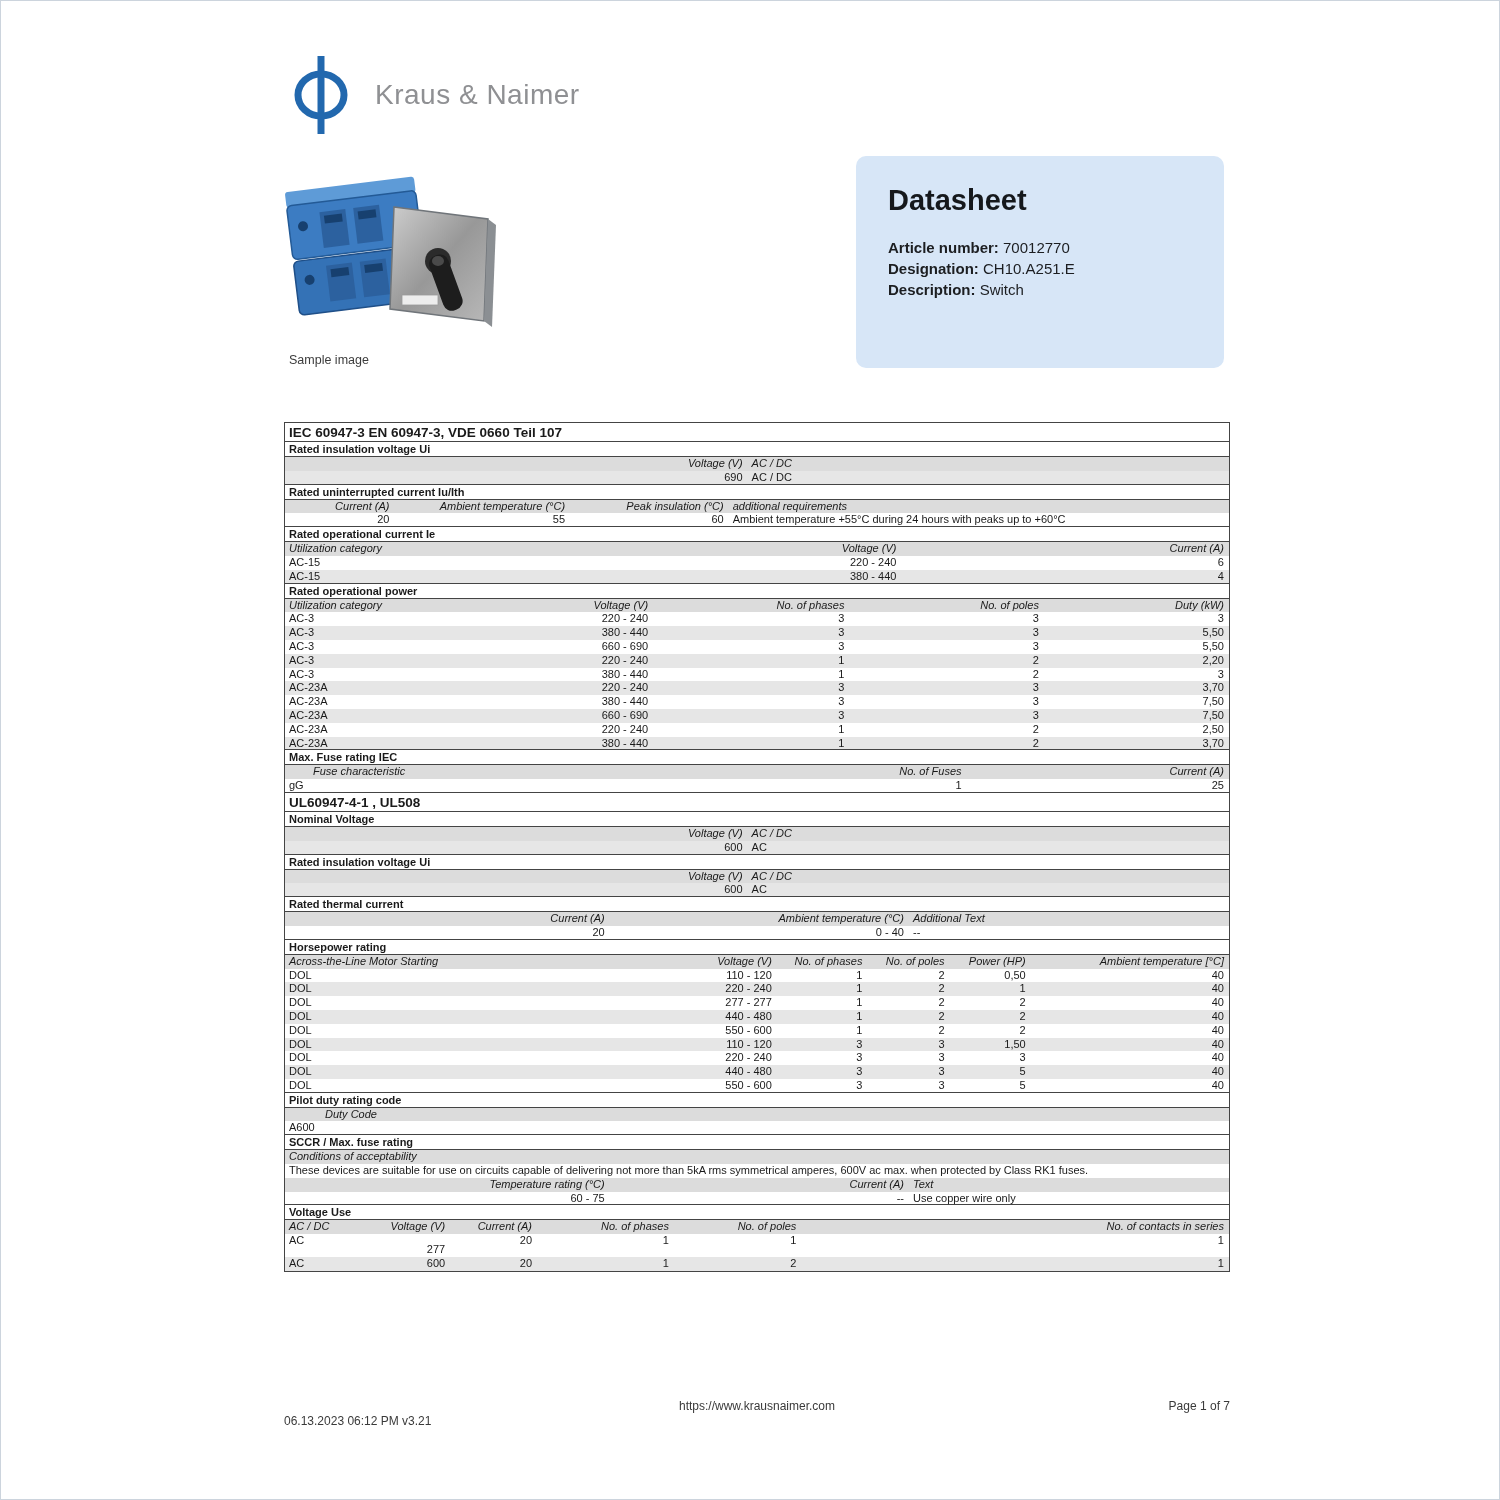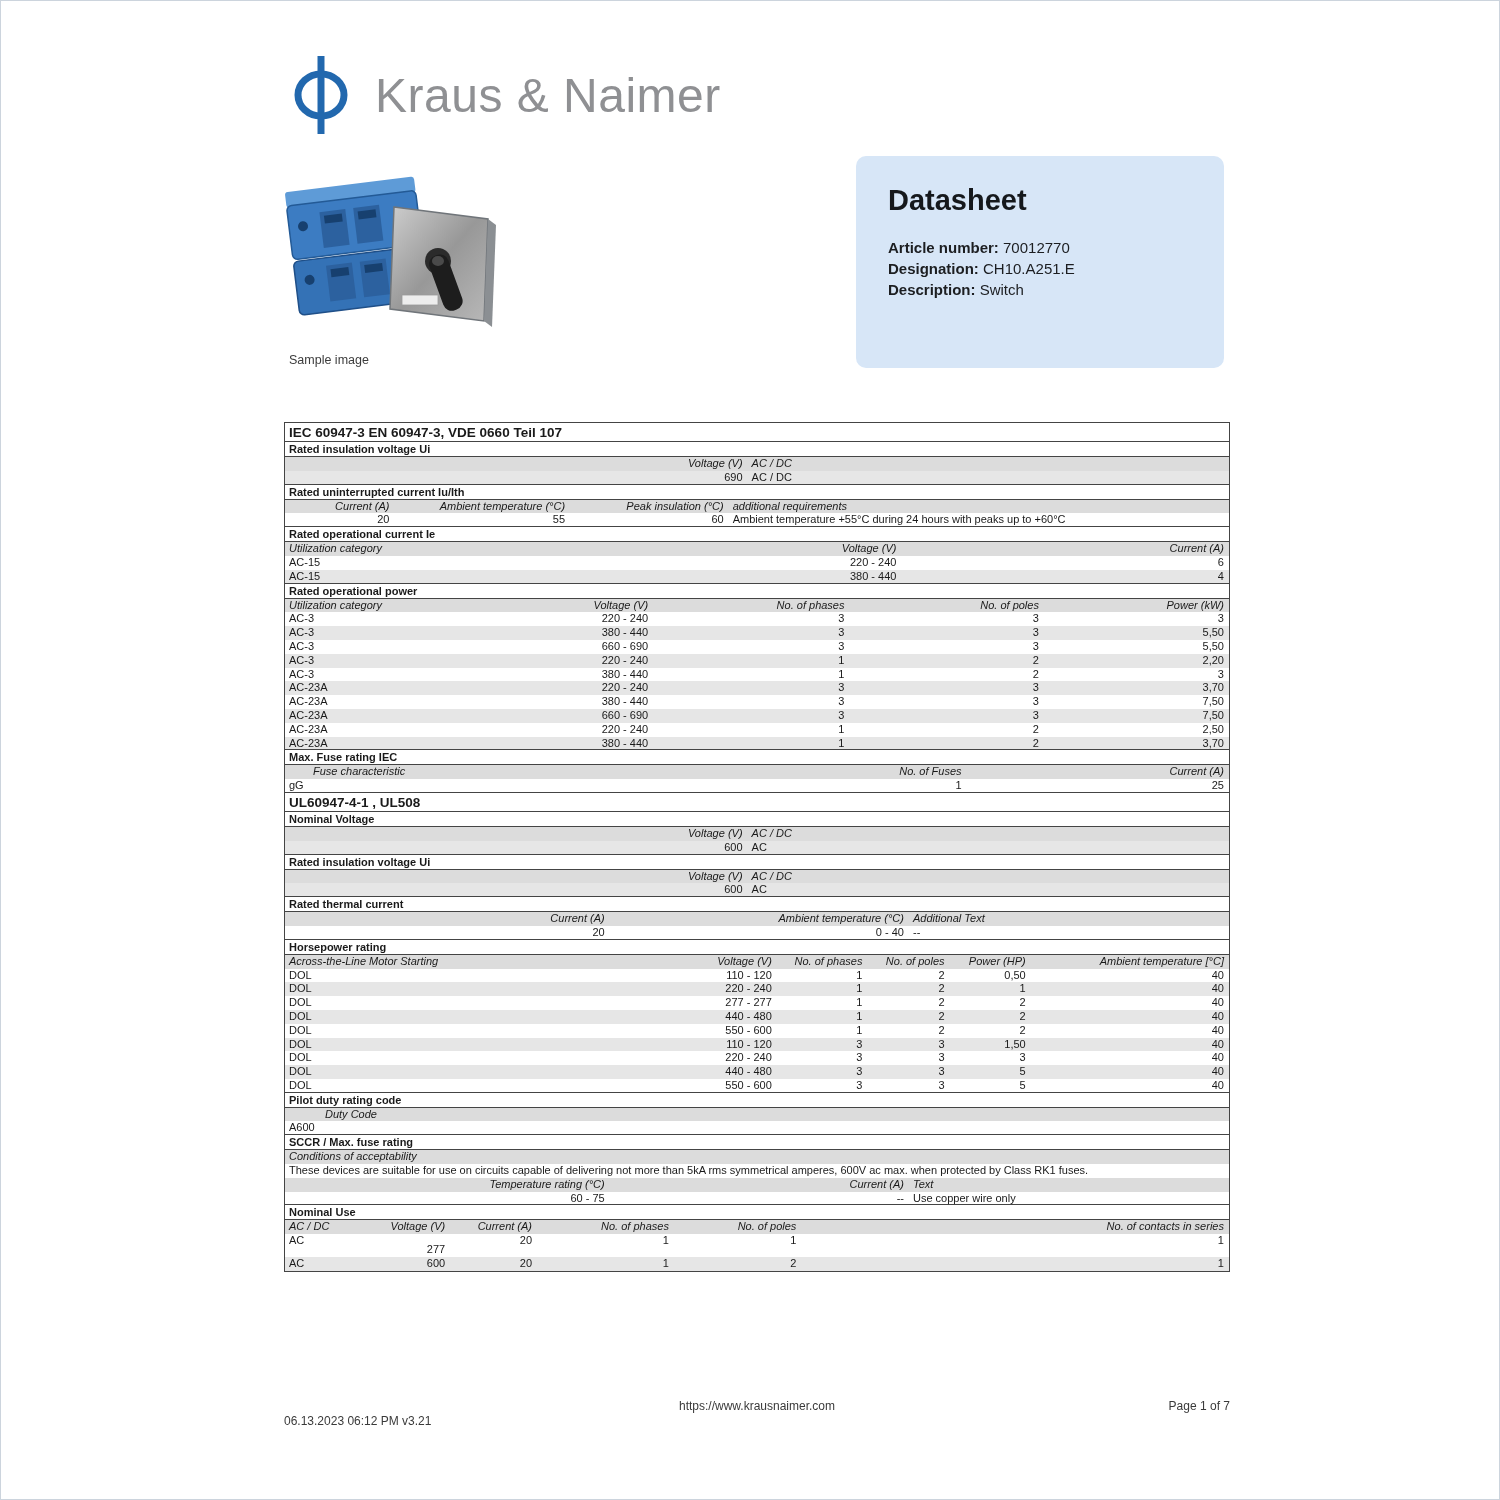--- a/index.html
+++ b/index.html
@@ -3,21 +3,21 @@
 <meta charset="utf-8">
 <style>
   * { margin:0; padding:0; box-sizing:border-box; }
   html,body { width:1500px; height:1500px; background:#f4f4f4; }
   body { font-family:"Liberation Sans", sans-serif; color:#1a1a1a; }
   .page { position:absolute; left:0; top:0; width:1500px; height:1500px;
           background:#ffffff; border:1px solid #ccd4dd; overflow:hidden; }
 
   
   .brand { position:absolute; left:288px; top:52px; display:flex; align-items:center; gap:22px; }
-  .brand-text { font-size:48px; color:#8f9093; letter-spacing:0.5px; }
+  .brand-text { font-size:28px; color:#8f9093; letter-spacing:0.5px; }
 
   
   .product { position:absolute; left:283px; top:156px; width:222px; height:192px; }
   .sample-caption { position:absolute; left:288px; top:352px; font-size:12.5px; color:#3c3c3c; }
 
   
   .info-box { position:absolute; left:855px; top:155px; width:368px; height:212px;
               background:#d7e6f7; border-radius:10px; padding:28px 32px; }
   .info-title { font-size:29px; font-weight:bold; color:#15181c; margin-bottom:20px; }
   .info-field { font-size:15px; line-height:21px; color:#1c1e21; }
@@ -146,21 +146,21 @@
         <div class="tcell al" style="width: 45%;">AC-15</div>
         <div class="tcell ar" style="width: 20.3%;">380 - 440</div>
         <div class="tcell ar" style="width: 34.7%;">4</div>
       </div>
       <div class="ttitle">Rated operational power</div>
       <div class="trow thead-row">
         <div class="tcell al" style="width: 22%;">Utilization category</div>
         <div class="tcell ar" style="width: 17%;">Voltage (V)</div>
         <div class="tcell ar" style="width: 20.8%;">No. of phases</div>
         <div class="tcell ar" style="width: 20.6%;">No. of poles</div>
-        <div class="tcell ar" style="width: 19.6%;">Power (kW)</div>
+        <div class="tcell ar" style="width: 19.6%;">Duty (kW)</div>
       </div>
       <div class="trow">
         <div class="tcell al" style="width: 22%;">AC-3</div>
         <div class="tcell ar" style="width: 17%;">220 - 240</div>
         <div class="tcell ar" style="width: 20.8%;">3</div>
         <div class="tcell ar" style="width: 20.6%;">3</div>
         <div class="tcell ar" style="width: 19.6%;">3</div>
       </div>
       <div class="trow shaded">
         <div class="tcell al" style="width: 22%;">AC-3</div>
@@ -364,21 +364,21 @@
       <div class="trow thead-row">
         <div class="tcell ar" style="width: 34.4%;">Temperature rating (°C)</div>
         <div class="tcell ar" style="width: 31.7%;">Current (A)</div>
         <div class="tcell al" style="width: 33.9%;">Text</div>
       </div>
       <div class="trow">
         <div class="tcell ar" style="width: 34.4%;">60 - 75</div>
         <div class="tcell ar" style="width: 31.7%;">--</div>
         <div class="tcell al" style="width: 33.9%;">Use copper wire only</div>
       </div>
-      <div class="ttitle">Nominal Use</div>
+      <div class="ttitle">Voltage Use</div>
       <div class="trow thead-row">
         <div class="tcell al" style="width: 8%;">AC / DC</div>
         <div class="tcell ar" style="width: 9.5%;">Voltage (V)</div>
         <div class="tcell ar" style="width: 9.2%;">Current (A)</div>
         <div class="tcell ar" style="width: 14.5%;">No. of phases</div>
         <div class="tcell ar" style="width: 13.5%;">No. of poles</div>
         <div class="tcell ar" style="width: 45.3%;">No. of contacts in series</div>
       </div>
       <div class="trow">
         <div class="tcell al" style="width: 8%;">AC</div>

